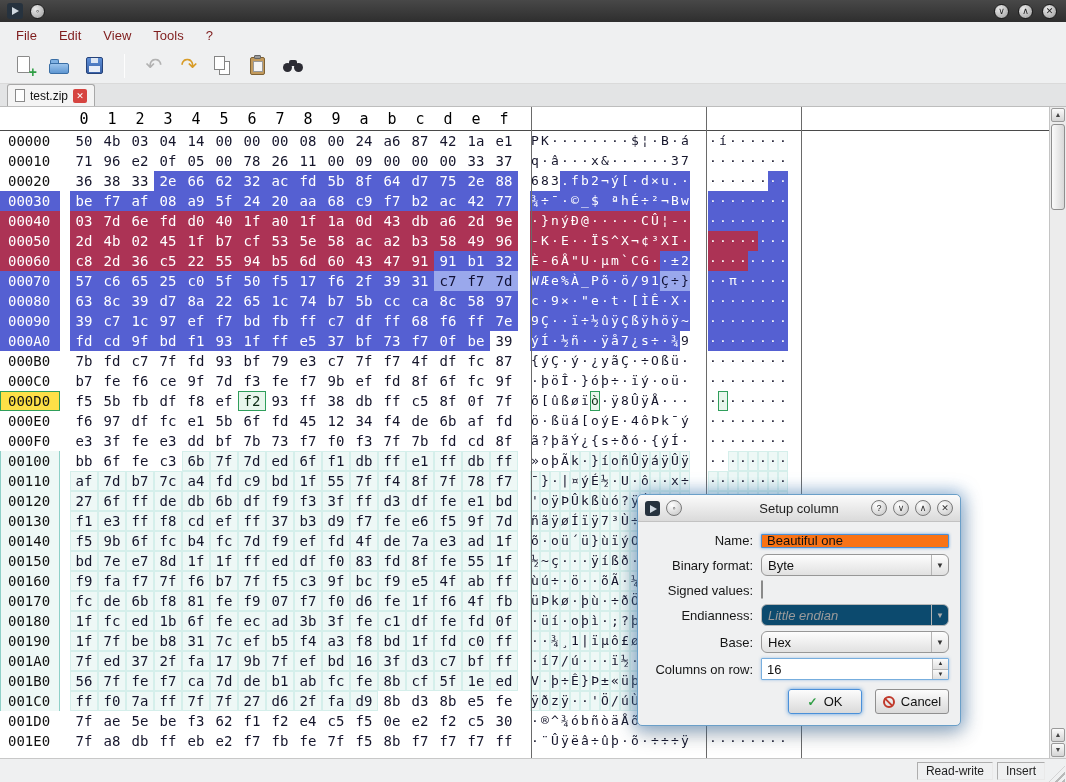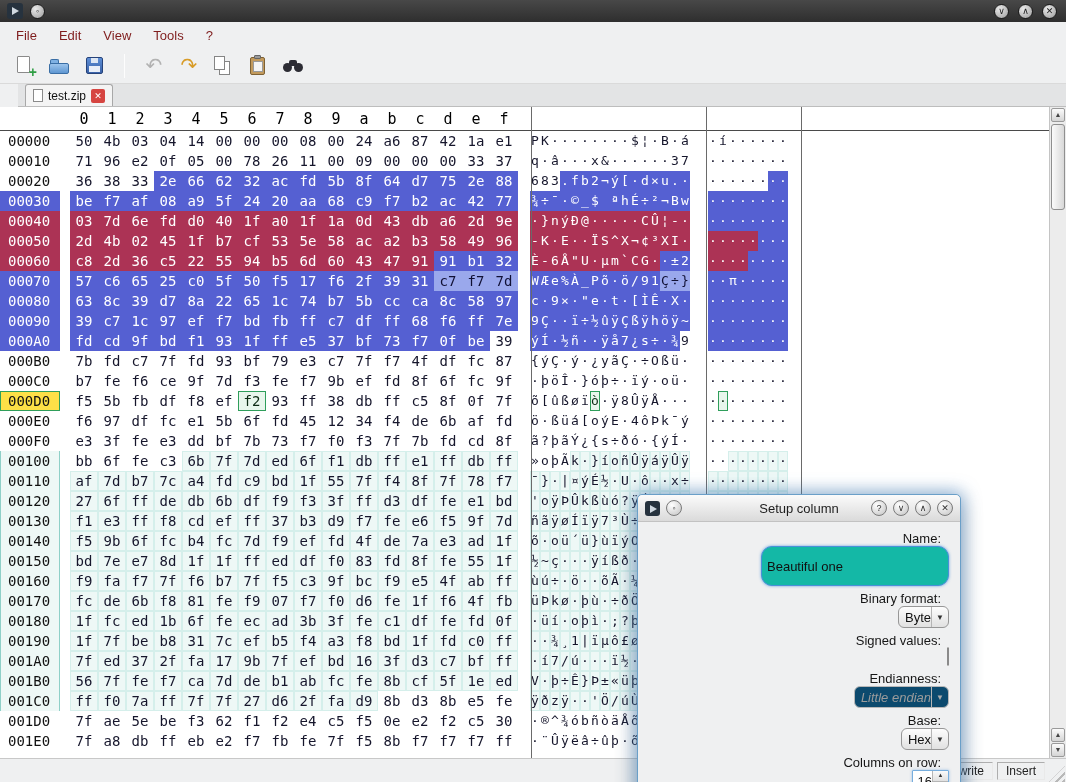--- a/index.html
+++ b/index.html
@@ -38,21 +38,21 @@
   .icon-redo { color:#d89c28; }
   .icon-copy .p1 { position:absolute; left:3px; top:3px; width:11px; height:14px; background:#fff; border:1px solid #858585; }
   .icon-copy .p2 { position:absolute; left:8px; top:8px; width:11px; height:14px; background:#fff; border:1px solid #858585; }
   .icon-paste .board { position:absolute; left:4px; top:4px; width:15px; height:18px; background:#c29a5d; border:1px solid #7d6134; border-radius:2px; }
   .icon-paste .clip { position:absolute; left:8px; top:2px; width:7px; height:4px; background:#9a9a9a; border:1px solid #666; border-radius:1px; }
   .icon-paste .sheet { position:absolute; left:7px; top:8px; width:10px; height:11px; background:#f4f4f4; border:1px solid #999; }
   .icon-find .l { position:absolute; left:2px; top:10px; width:9px; height:9px; background:#2c2c34; border-radius:50%; }
   .icon-find .r { position:absolute; left:13px; top:10px; width:9px; height:9px; background:#2c2c34; border-radius:50%; }
   .icon-find .b { position:absolute; left:8px; top:7px; width:8px; height:6px; background:#2c2c34; border-radius:2px; }
   
-  .tabbar { height:23px; background:#e3e4e5; border-bottom:1px solid #bdbdbd; display:flex; align-items:flex-end; padding-left:7px;margin-left:18px; }
+  .tabbar { height:23px; background:#e3e4e5; border-bottom:1px solid #bdbdbd; display:flex; align-items:flex-end; padding-left:7px; }
   .tab { height:22px; display:flex; align-items:center; gap:5px; padding:0 7px; background:#f4f4f4;
          border:1px solid #a8a8a8; border-bottom:none; border-radius:3px 3px 0 0; font-size:12px; color:#111; }
   .tab-doc-icon { width:10px; height:13px; background:#fff; border:1px solid #8a8a8a; }
   .tab-close { width:14px; height:14px; background:#d64541; border-radius:2px; color:#fff; font-size:9px; line-height:14px; text-align:center; }
   
   .main { display:flex; height:651px; background:#fff; }
   .hexview { flex:1; position:relative; overflow:hidden; background:#fff; }
   .hexheader { height:24px; border-bottom:1px solid #4a4a4a; display:flex; align-items:center; }
   .hexrow { height:20px; display:flex; align-items:center; }
   .addr { width:60px; padding-left:8px; flex:none; font:14px "DejaVu Sans Mono", monospace; color:#101010; height:20px; line-height:20px; }
@@ -96,25 +96,25 @@
             border:1px solid #6a9fc8; border-radius:5px; z-index:20;
             box-shadow:0 0 16px 3px rgba(90,150,210,.55), 0 6px 22px rgba(0,0,0,.3); }
   .dlg-title { height:27px; display:flex; align-items:center; background:linear-gradient(#fbfbfb,#dadada);
                border-bottom:1px solid #c2c2c2; border-radius:5px 5px 0 0; padding:0 7px; position:relative; }
   .dlg-title-text { position:absolute; left:0; right:0; text-align:center; font-size:13px; color:#1d1d1d; }
   .dbtn { width:16px; height:16px; border-radius:50%; background:radial-gradient(circle at 35% 30%,#fff,#c2c2c2);
           border:1px solid #7a7a7a; color:#333; font-size:9px; line-height:14px; text-align:center; margin-left:6px; z-index:1; }
   .dlg-left { display:flex; align-items:center; z-index:1; }
   .dlg-right { margin-left:auto; display:flex; align-items:center; z-index:1; }
   .dlg-body { padding:9px 11px 11px; }
-  .frow { display:flex; align-items:flex-end; margin-bottom:5px;flex-direction:column; }
+  .frow { display:flex; align-items:center; margin-bottom:5px; }
   .flabel { width:104px; text-align:right; margin-right:8px; font-size:13px; color:#161616; flex:none; }
   .ffield { flex:1; min-width:0; }
-  .tinput { width:100%; height:40px; background:#14b8a6; border:1px solid #4a90d9; box-shadow:0 0 3px rgba(74,144,217,.85);
-            font:13px "Liberation Sans", sans-serif; padding:0 5px; color:#111; outline:none; border-radius:11px; }
+  .tinput { width:100%; height:14px; background:#f97316; border:1px solid #4a90d9; box-shadow:0 0 3px rgba(74,144,217,.85);
+            font:13px "Liberation Sans", sans-serif; padding:0 5px; color:#111; outline:none; border-radius:1px; }
   .combo { height:22px; background:linear-gradient(#fdfdfd,#e1e1e1); border:1px solid #979797; border-radius:6px;
            display:flex; align-items:center; padding-left:6px; font-size:13px; color:#111; }
   .combo .arr { margin-left:auto; width:17px; height:100%; border-left:1px solid #b5b5b5; display:flex;
                 align-items:center; justify-content:center; font-size:8px; color:#333; }
   .combo.disabled { background:#0c4a6e; color:#9b9b9b; border-color:#b8b8b8;font-style:italic; }
   .combo.disabled .arr { color:#ababab; }
   .checkbox { width:15px; height:15px; background:#fff; border:1px solid #8a8a8a; border-radius:2px;
               box-shadow:inset 0 1px 2px rgba(0,0,0,.15); }
   .spin { height:22px; background:#fff; border:1px solid #77aede; box-shadow:0 0 3px rgba(74,144,217,.5);
           display:flex; align-items:center; padding-left:5px; font-size:13px; color:#111; border-radius:1px; }

